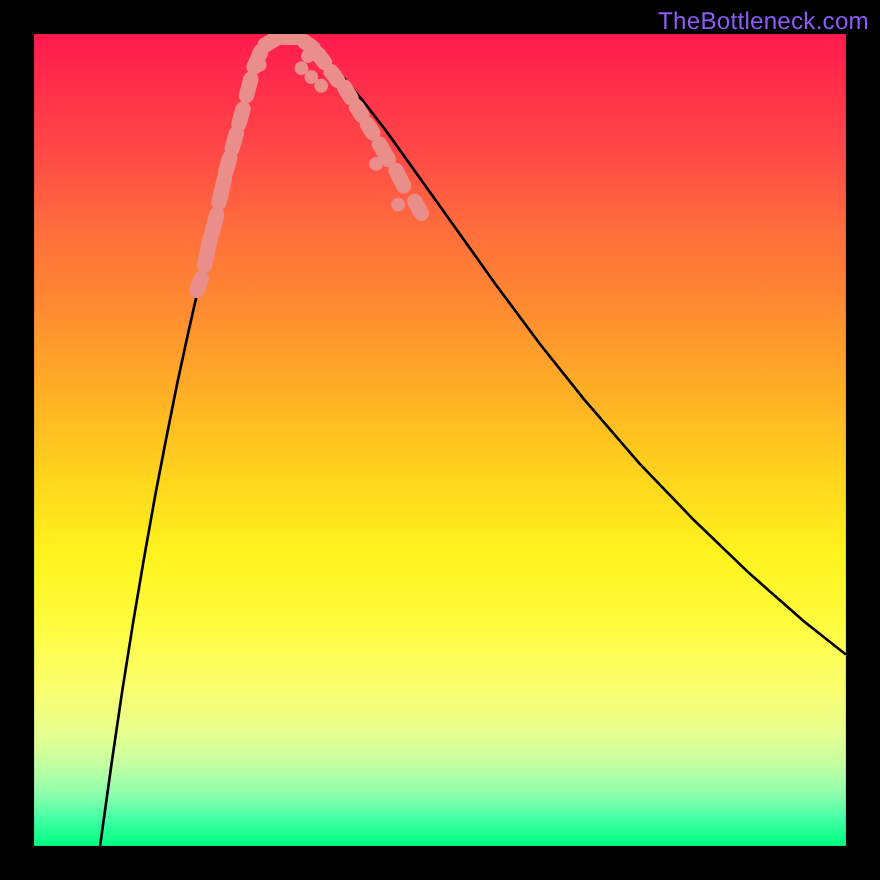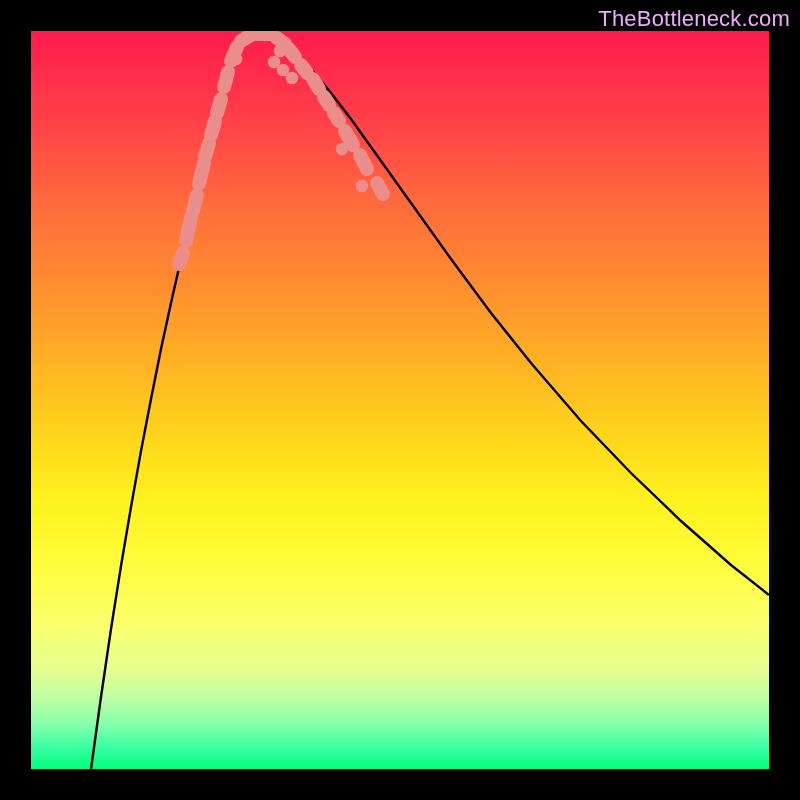--- a/index.html
+++ b/index.html
@@ -56,21 +56,21 @@
     position: absolute;
     left: 0;
     top: 0;
     width: 738px;
     height: 738px;
   }
   .watermark {
     position: absolute;
     top: 6px;
     right: 10px;
-    color: #f0abfc;
+    color: #8b5cf6;
     font-size: 22px;
     font-weight: 500;
     letter-spacing: 0.2px;
   }
 </style>
 </head>
 <body>
 
 <div class="frame">
 

